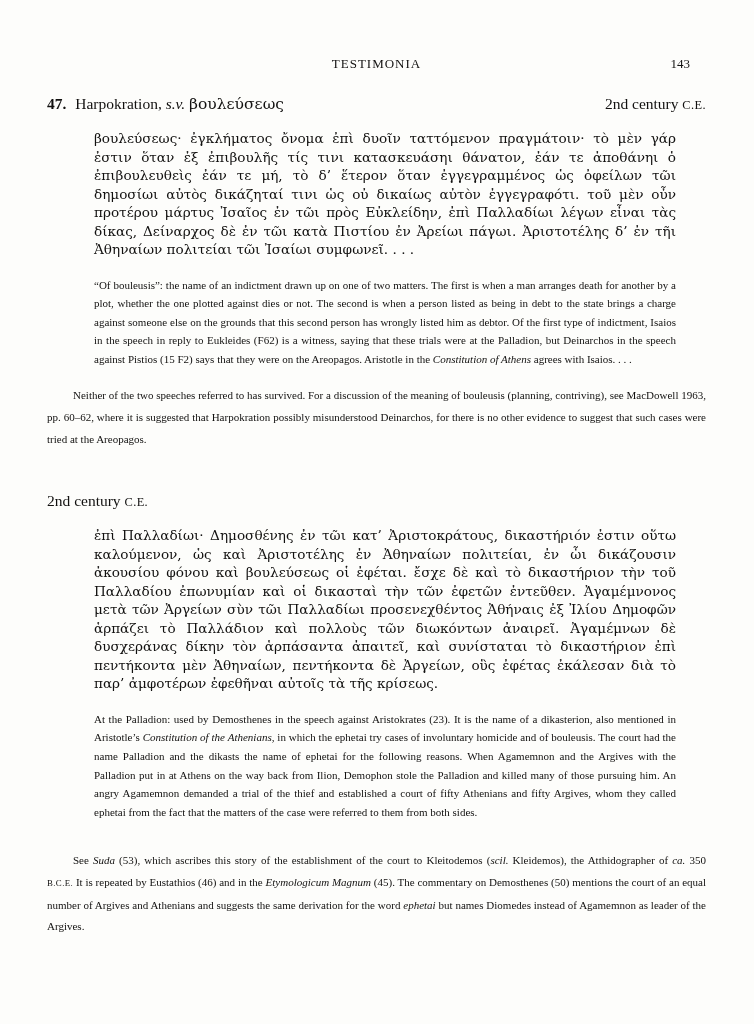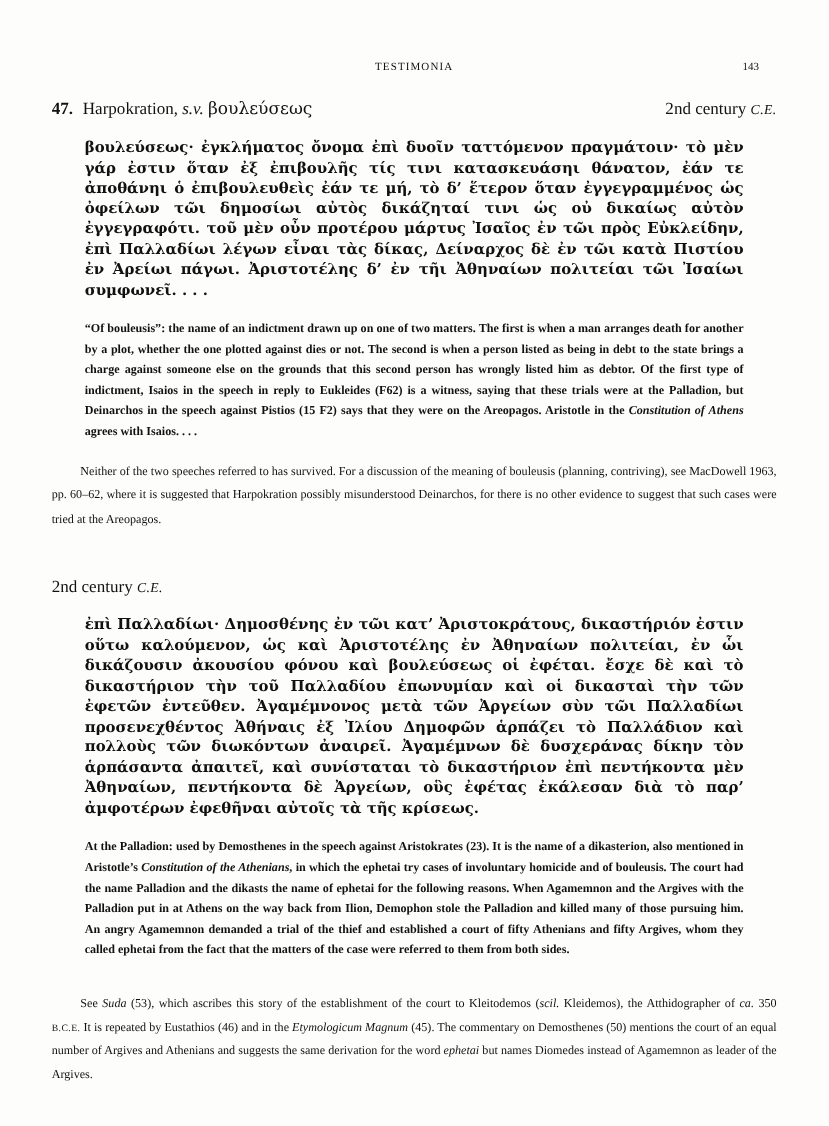--- a/index.html
+++ b/index.html
@@ -13,45 +13,44 @@
   }
   .page {
     box-sizing: border-box;
     width: 754px;
     height: 1024px;
     padding: 56px 48px 0 47px;
   }
   .running-head {
     position: relative;
     text-align: center;
-    font-size: 10px;
+    font-size: 13px;
     letter-spacing: 1px;
   }
   .running-head .pagenum {
     position: absolute;
     right: 16px;
     top: 0;
     letter-spacing: 0;
   }
   .entry-heading {
     display: flex;
     justify-content: space-between;
     align-items: baseline;
     font-size: 15.5px;
     margin-top: 23px;
     gap: 19px;
   }
   .entry-heading .num { font-weight: 700; margin-right: 5px; }
   .it { font-style: italic; }
   .greek { font-family: "DejaVu Serif", serif; }
-  .sc { font-size: 0.8em; letter-spacing: 0.4px; font-style: italic; }
+  .sc { font-size: 0.8em; letter-spacing: 0.4px; }
   .lemma-block {
-    margin: 16px 30px 0 30px;
+    margin: 16px 30px 0 47px;
     text-align: justify;
-    font-weight: bold;
   }
   .greek-para {
     font-family: "DejaVu Serif", serif;
     font-size: 13.6px;
     line-height: 18.5px;
   }
   .trans-para {
     font-size: 11px;
     line-height: 18.6px;
     margin-top: 17px;

